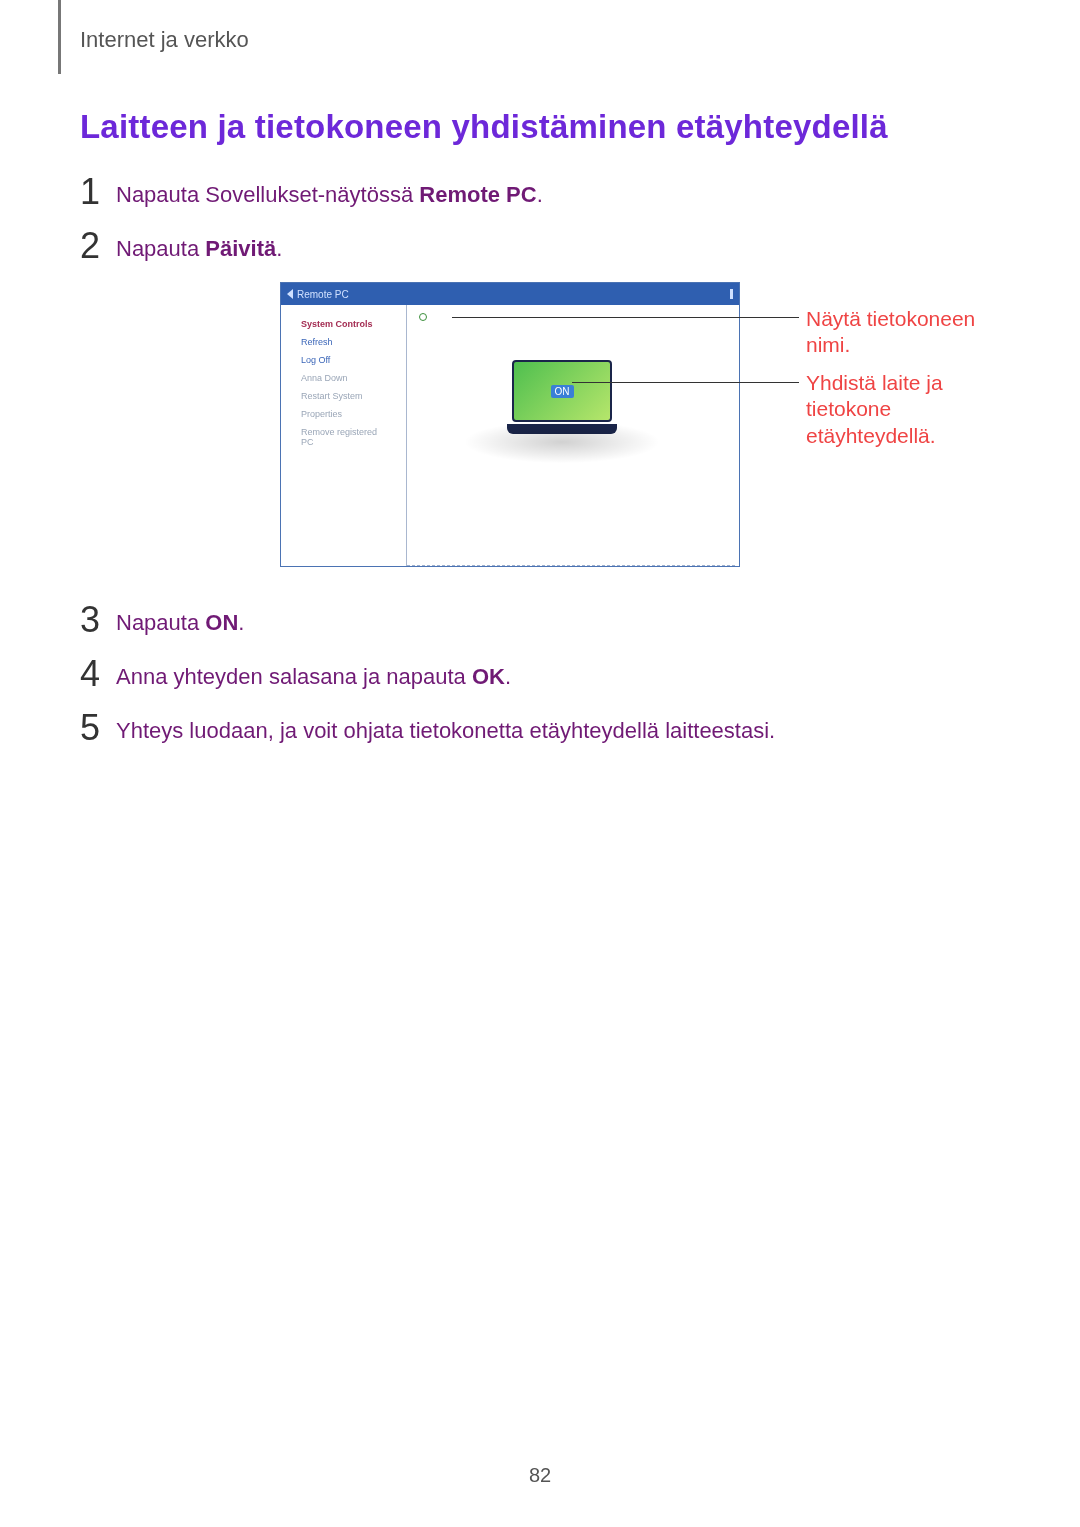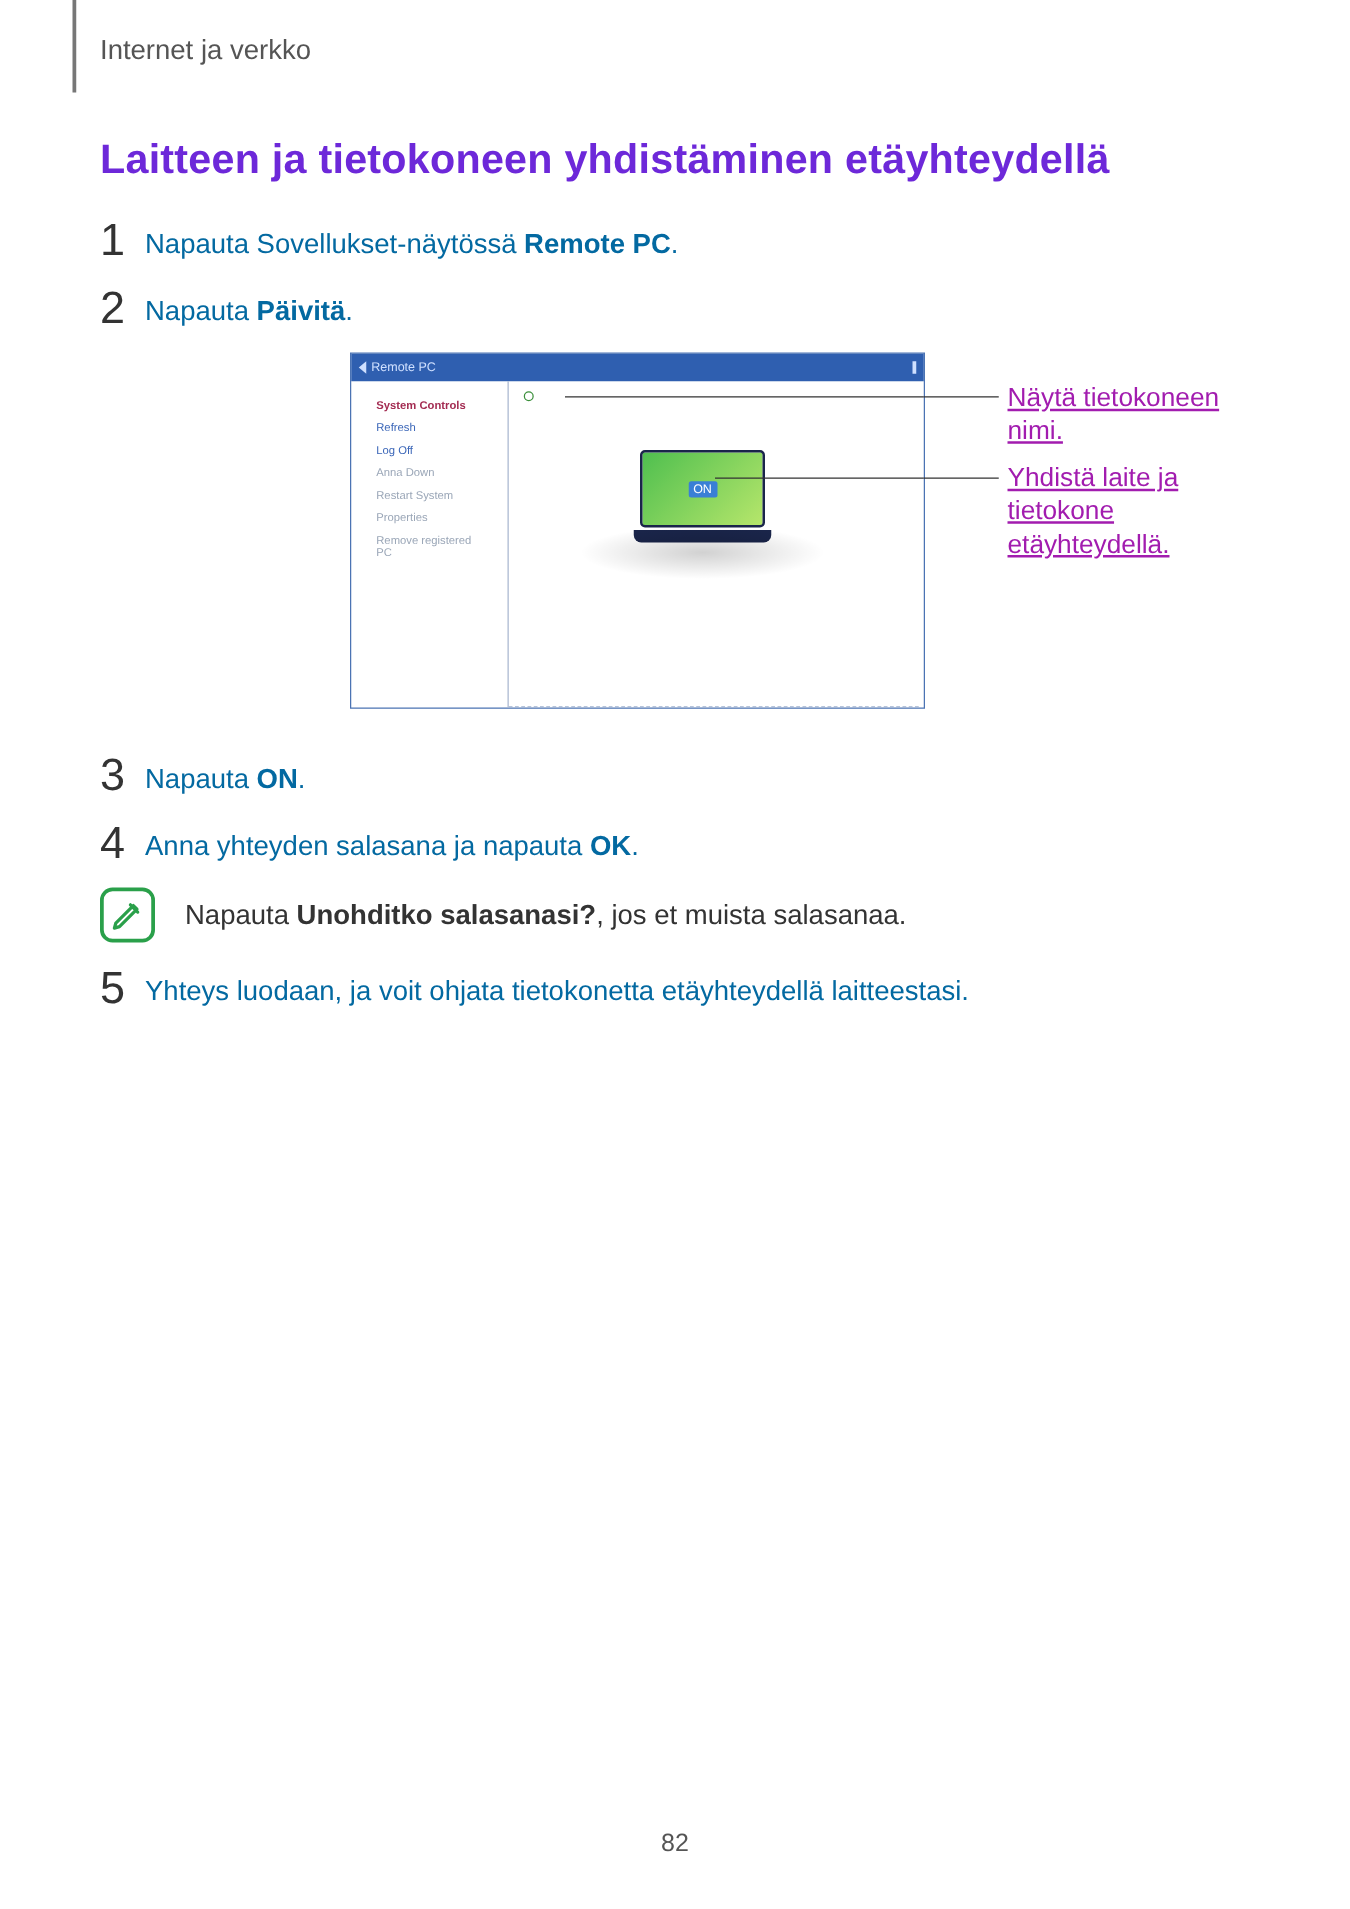--- a/index.html
+++ b/index.html
@@ -4,21 +4,21 @@
 <style>
   * { box-sizing: border-box; margin: 0; padding: 0; }
   html, body { width: 1080px; height: 1527px; background: #ffffff; font-family: "Segoe UI", Arial, sans-serif; color: #222; }
   .page { width: 1080px; height: 1527px; position: relative; padding: 27px 80px 0 80px; }
   .rule { position: absolute; left: 58px; top: 0; width: 3px; height: 74px; background: #777; }
   .breadcrumb { font-size: 22px; color: #555; margin-bottom: 55px; padding-left: 0px; }
   .heading { font-size: 33px; font-weight: 700; color: #6d28d9; margin-bottom: 28px; letter-spacing: .2px; }
   .steps { list-style: none; }
   .step { display: flex; align-items: flex-start; margin-bottom: 18px; }
   .step .num { font-size: 36px; font-weight: 400; color: #333; width: 36px; text-align: left; line-height: 1; }
-  .step .body { font-size: 22px; color: #0369a1; padding-top: 8px; }
+  .step .body { font-size: 22px; color: #701a75; padding-top: 8px; }
   .step .body b { font-weight: 700; }
 
   
   .figure { position: relative; width: 660px; height: 300px; margin: 10px 0 20px 200px; }
   .panel { position: absolute; left: 0; top: 0; width: 460px; height: 285px; border: 1px solid #4b73b3; }
   .panel-top { height: 22px; background: #2f5fb0; display:flex; align-items:center; padding:0 6px; }
   .back-icon { width:0; height:0; border-top:5px solid transparent; border-bottom:5px solid transparent; border-right:6px solid #cfe0ff; margin-right:4px; }
   .top-title { color:#cfe0ff; font-size:10px; }
   .top-right { margin-left:auto; width:3px; height:10px; background:#cfe0ff; }
   .panel-body { display:flex; height: calc(100% - 22px); }
@@ -35,21 +35,21 @@
   .on { background:#3a7fd6; color:#fff; font-size:10px; padding:1px 4px; border-radius:2px; }
   .base { width:110px; height:10px; background:#1a254a; border-radius:0 0 6px 6px; margin-top:2px; }
   .shadow { width:230px; height:50px; background: radial-gradient(ellipse at center, rgba(0,0,0,.18), rgba(0,0,0,0) 60%); position:absolute; left:40px; top:112px; }
   .dashes { position:absolute; left:0; bottom:0; width:328px; height:0; border-top:1.5px dashed #9fb1cf; }
 
   .leader1 { position:absolute; left:459px; top:35px; width:60px; height:0; border-top:1.5px solid #333; }
   .leader1b { position:absolute; left:172px; top:35px; width:287px; height:0; border-top:1.5px solid #333; }
   .leader2 { position:absolute; left:459px; top:100px; width:60px; height:0; border-top:1.5px solid #333; }
   .leader2b { position:absolute; left:292px; top:100px; width:167px; height:0; border-top:1.5px solid #333; }
 
-  .callout { position:absolute; left:526px; font-size:21px; color:#a21caf; line-height:1.25;text-decoration:underline; }
+  .callout { position:absolute; left:526px; font-size:21px; color:#ef4444; line-height:1.25; }
   .c1 { top:24px; width:200px; }
   .c2 { top:88px; width:200px; }
 
   
   .note { display:flex; align-items:center; margin: 4px 0 18px 0; }
   .note-icon { width:44px; height:44px; border:3px solid #2aa04a; border-radius:10px; display:flex; align-items:center; justify-content:center; margin-right:24px; }
   .note-icon svg { width:28px; height:28px; }
   .note-text { font-size:22px; color:#333; }
 
   .page-num { position:absolute; bottom:40px; left:0; width:1080px; text-align:center; font-size:20px; color:#555; }
@@ -127,30 +127,20 @@
       </div>
     </li>
     <li class="step">
       <div class="num">4</div>
       <div class="body">
         <span>Anna yhteyden salasana ja napauta </span><b>OK</b><span>.</span>
       </div>
     </li>
   </ol>
 
-  <div class="note">
-    <div class="note-icon">
-      <svg viewBox="0 0 24 24">
-          <path fill="none" stroke="#2aa04a" stroke-width="2.2" stroke-linecap="round" stroke-linejoin="round" d="M3 21l3.5-1 12-12-2.5-2.5-12 12L3 21zM14 5l5 5"></path>
-        </svg>
-    </div>
-    <div class="note-text">
-      <span>Napauta </span><b>Unohditko salasanasi?</b><span>, jos et muista salasanaa.</span>
-    </div>
-  </div>
 
   <ol class="steps">
     <li class="step">
       <div class="num">5</div>
       <div class="body">Yhteys luodaan, ja voit ohjata tietokonetta etäyhteydellä laitteestasi.</div>
     </li>
   </ol>
 
   <div class="page-num">82</div>
 </div>

